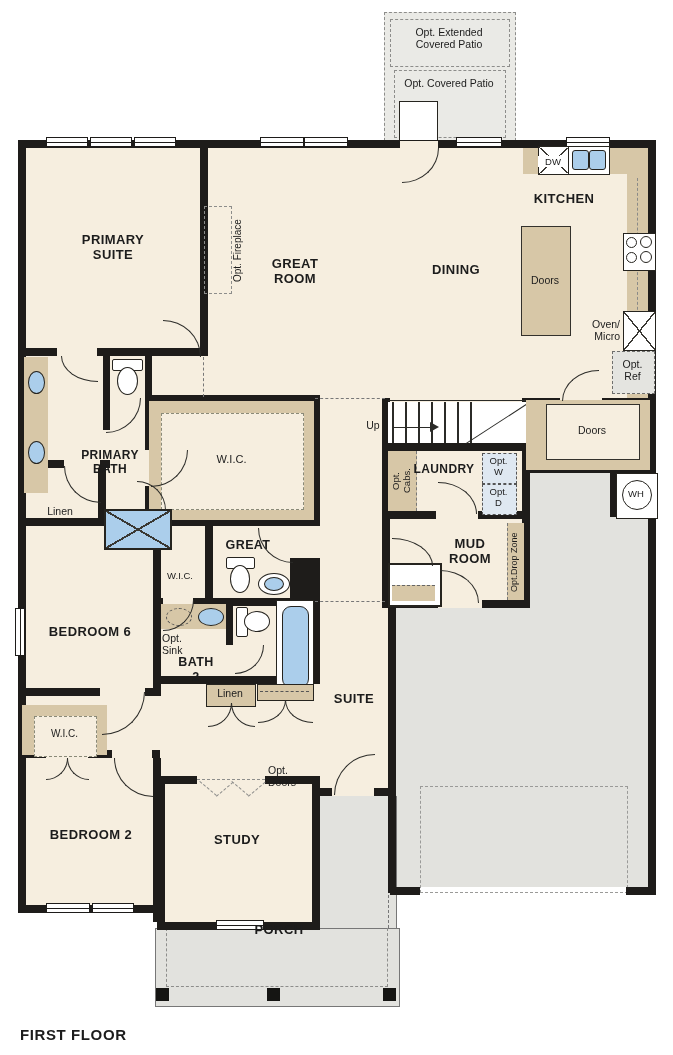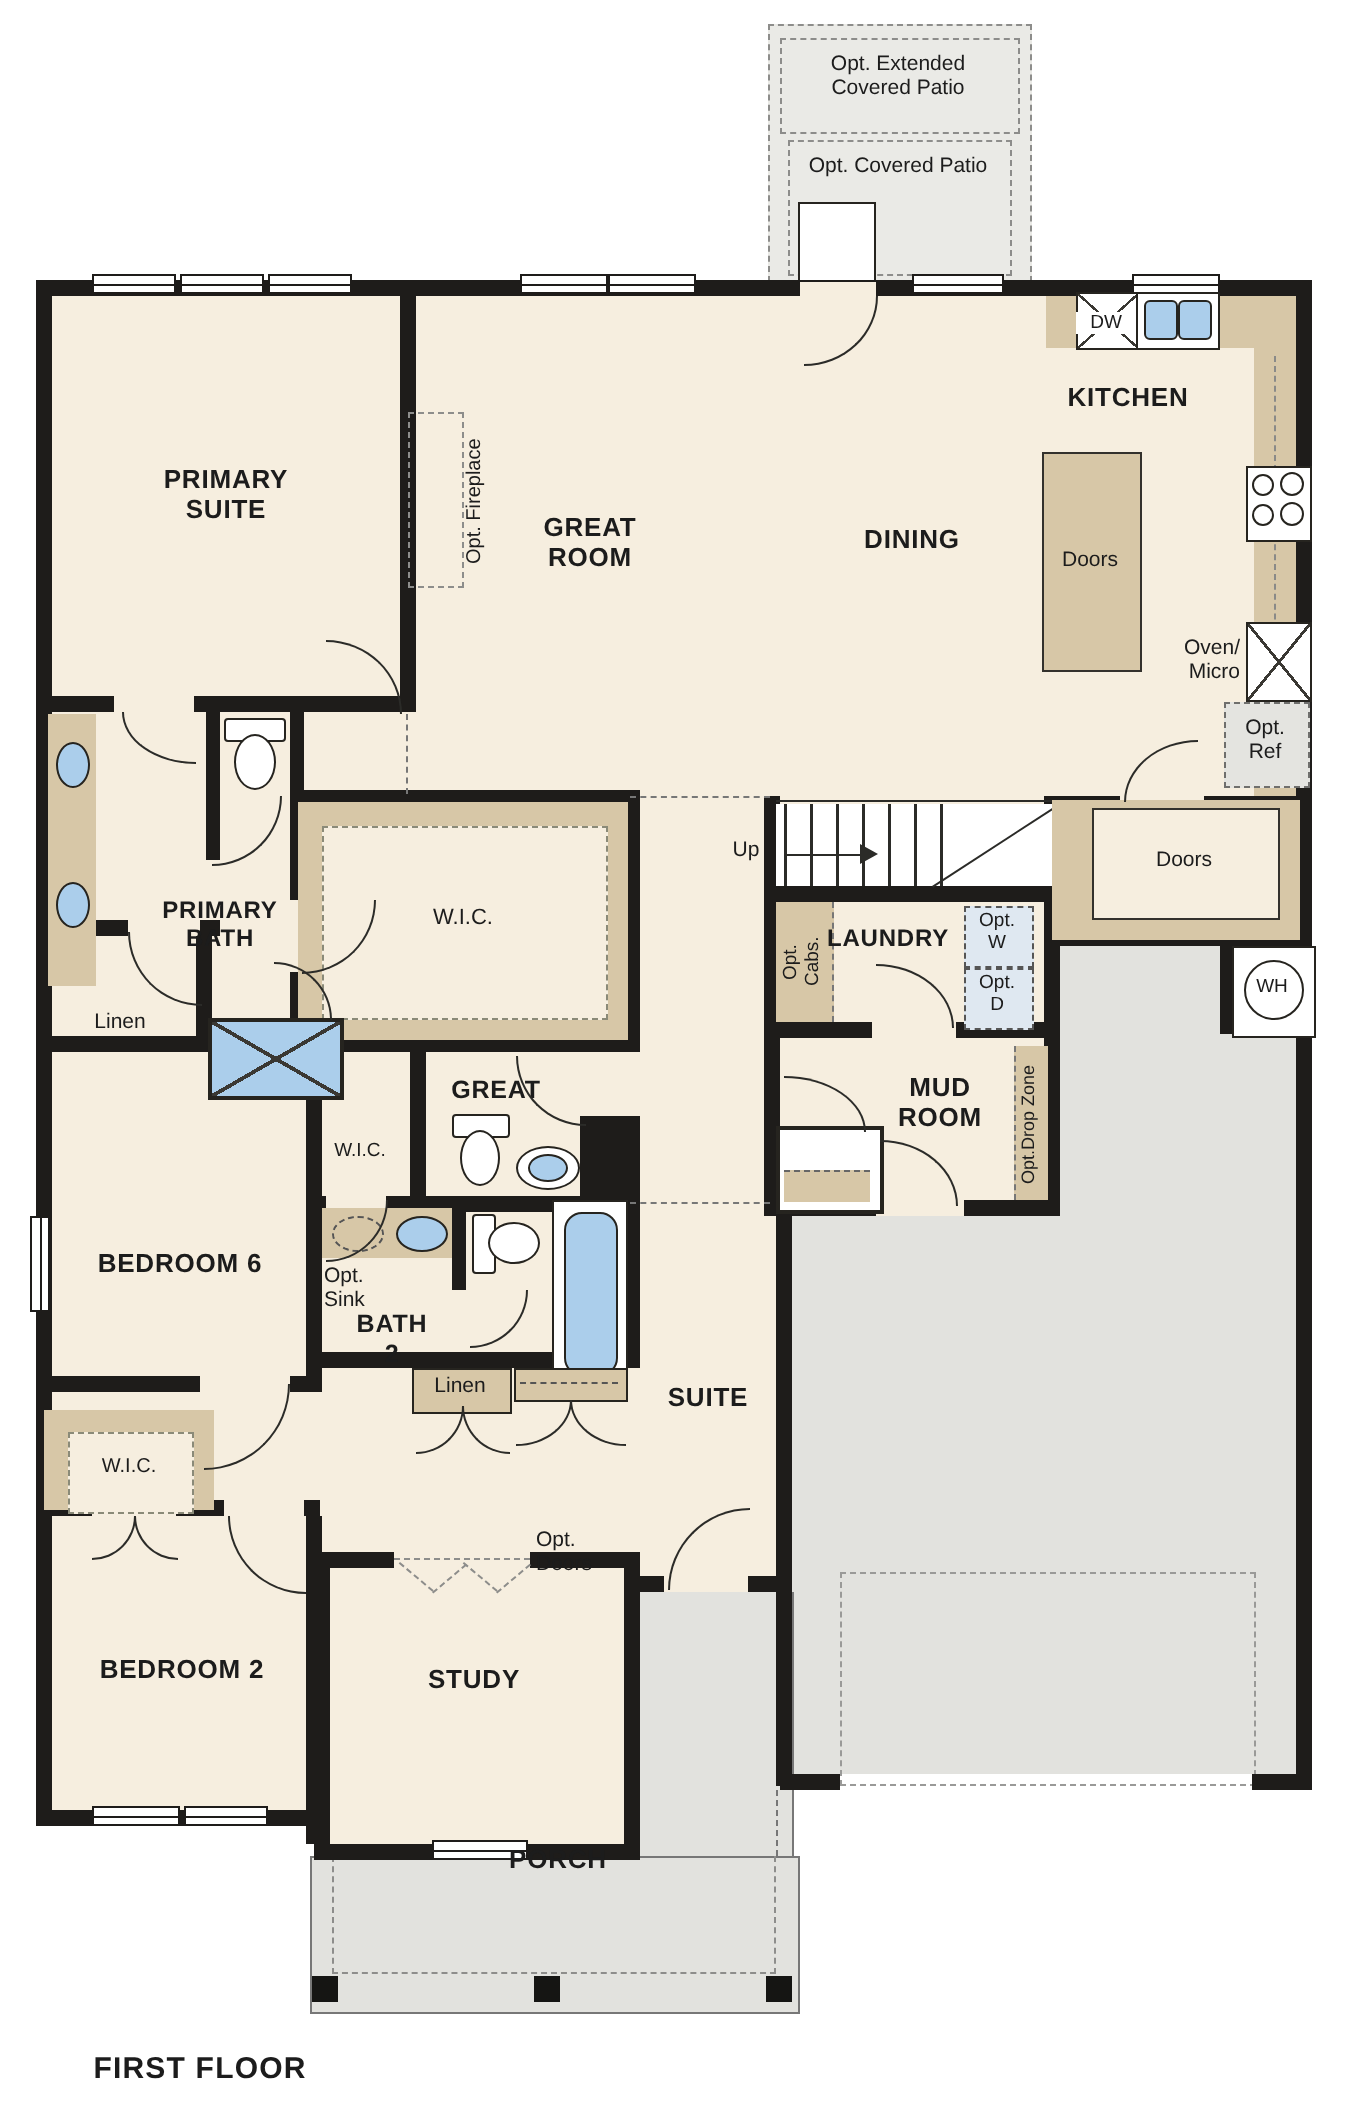--- a/index.html
+++ b/index.html
@@ -283,15 +283,15 @@
   <div class="lbl" style="left:255px;top:256px;width:80px;">GREAT
 ROOM</div>
   <div class="lbl" style="left:416px;top:262px;width:80px;">DINING</div>
   <div class="lbl" style="left:524px;top:191px;width:80px;">KITCHEN</div>
   <div class="lbl" style="left:32px;top:624px;width:116px;">BEDROOM 6</div>
   <div class="lbl" style="left:33px;top:827px;width:116px;">BEDROOM 2</div>
   <div class="lbl" style="left:197px;top:832px;width:80px;">STUDY</div>
   <div class="lbl" style="left:322px;top:691px;width:64px;">SUITE</div>
   <div class="lbl" style="left:246px;top:922px;width:66px;">PORCH</div>
 
-  <div class="lbl" style="left:20px;top:1026px;width:160px;text-align:center;font-size:15px;letter-spacing:.6px;">FIRST FLOOR</div>
+  <div class="lbl" style="left:20px;top:1026px;width:160px;text-align:left;font-size:15px;letter-spacing:.6px;">FIRST FLOOR</div>
 
 </div>
 
 </body></html>

